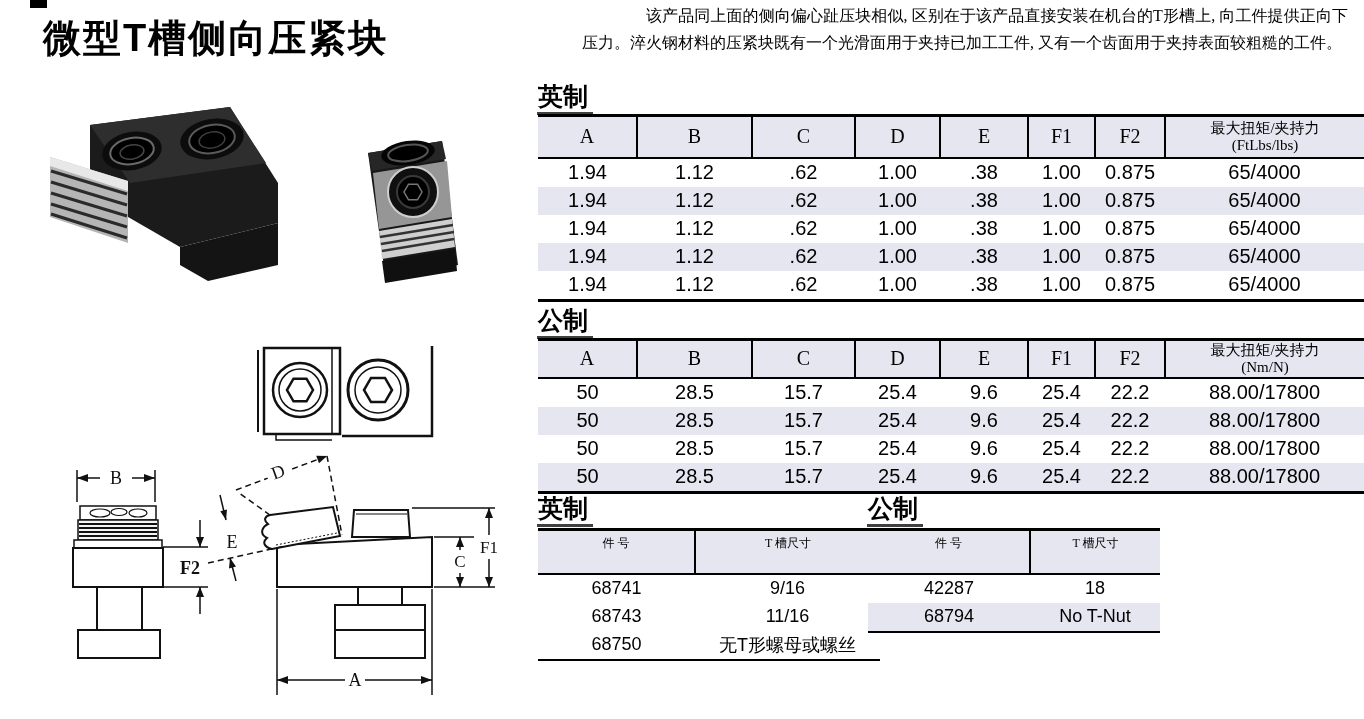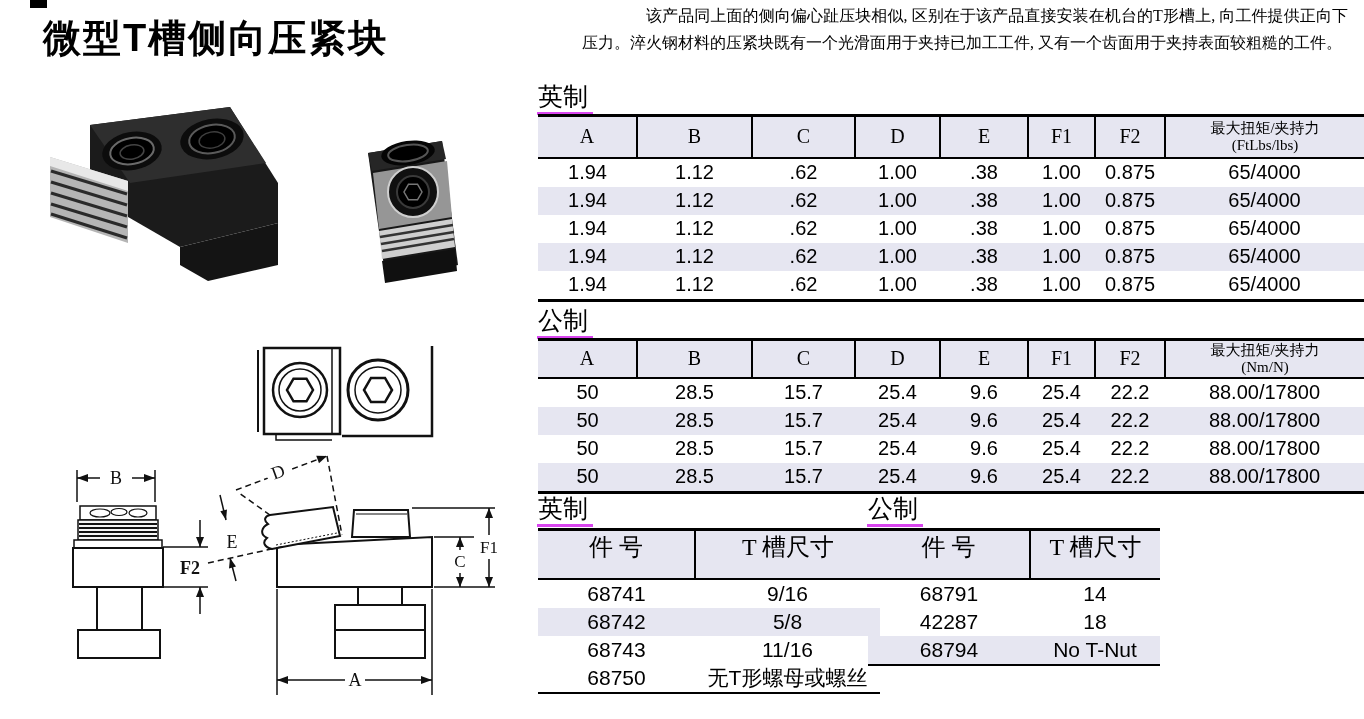--- a/index.html
+++ b/index.html
@@ -8,41 +8,41 @@
 
   .corner-mark { position:absolute; left:30px; top:0; width:17px; height:8px; background:#000; }
 
   .title { position:absolute; left:42px; top:12px; margin:1px; font-size:38px; font-weight:bold;
            letter-spacing:2px; font-family:"Liberation Sans",sans-serif; }
 
   .desc { position:absolute; left:582px; top:2px; width:766px; margin:0;
           font-family:"Liberation Serif",serif; font-size:16px; line-height:27px;
           text-align:justify; text-indent:4em; }
 
-  .seclabel { position:absolute; margin:0; font-size:25px; line-height:1.15; font-weight:normal;
-              border-bottom:3px solid #d946ef; padding:0 5px 1px 1px;
+  .seclabel { position:absolute; margin:0; font-size:25px; line-height:1.15; font-weight:bold;
+              border-bottom:3px solid #404040; padding:0 5px 1px 1px;
               font-family:"Liberation Sans",sans-serif; }
 
   table.spec { position:absolute; border-collapse:collapse; table-layout:fixed;
                border-top:3px solid #000; border-bottom:3px solid #000; }
   table.spec thead th { background:var(--stripe,#e6e6f1); border-bottom:2px solid #000;
                font-family:"Liberation Serif",serif; font-weight:normal; font-size:20px;
                text-align:center; padding:0; }
   table.spec thead th + th { border-left:2px solid #000; }
   table.spec td { text-align:center; font-size:20px; height:28px; padding:0; }
   table.spec tbody tr.stripe { background:var(--stripe,#e6e6f1); }
 
   table.main thead tr { height:42px; }
   table.main .maxcol div { font-size:15px; line-height:17px; font-family:Liberation Serif, serif; }
 
   table.metric thead tr { height:38px; }
 
   table.parts thead tr { height:44px; }
-  table.parts thead th { vertical-align:bottom; padding-bottom:15px; font-size:24px; }
-  table.parts td { font-size:21px; }
+  table.parts thead th { vertical-align:bottom; padding-bottom:21px; font-size:12px; }
+  table.parts td { font-size:18px; }
 
   svg text { font-family:"Liberation Serif",serif; fill:#111; }
 </style>
 </head>
 <body>
 
 <div class="page">
 
   <div class="corner-mark"></div>
 
@@ -363,24 +363,20 @@
       <tr>
         <th>件 号</th>
         <th>T 槽尺寸</th>
       </tr>
     </thead>
     <tbody>
         <tr>
           <td>68741</td>
           <td>9/16</td>
         </tr>
-        <tr class="stripe">
-          <td>68742</td>
-          <td>5/8</td>
-        </tr>
         <tr>
           <td>68743</td>
           <td>11/16</td>
         </tr>
         <tr>
           <td>68750</td>
           <td>无T形螺母或螺丝</td>
         </tr>
       </tbody>
   </table>
@@ -392,24 +388,20 @@
         <col style="width:130px">
       </colgroup>
     <thead>
       <tr>
         <th>件 号</th>
         <th>T 槽尺寸</th>
       </tr>
     </thead>
     <tbody>
         <tr>
-          <td>68791</td>
-          <td>14</td>
-        </tr>
-        <tr>
           <td>42287</td>
           <td>18</td>
         </tr>
         <tr class="stripe">
           <td>68794</td>
           <td>No T-Nut</td>
         </tr>
       </tbody>
   </table>
 

